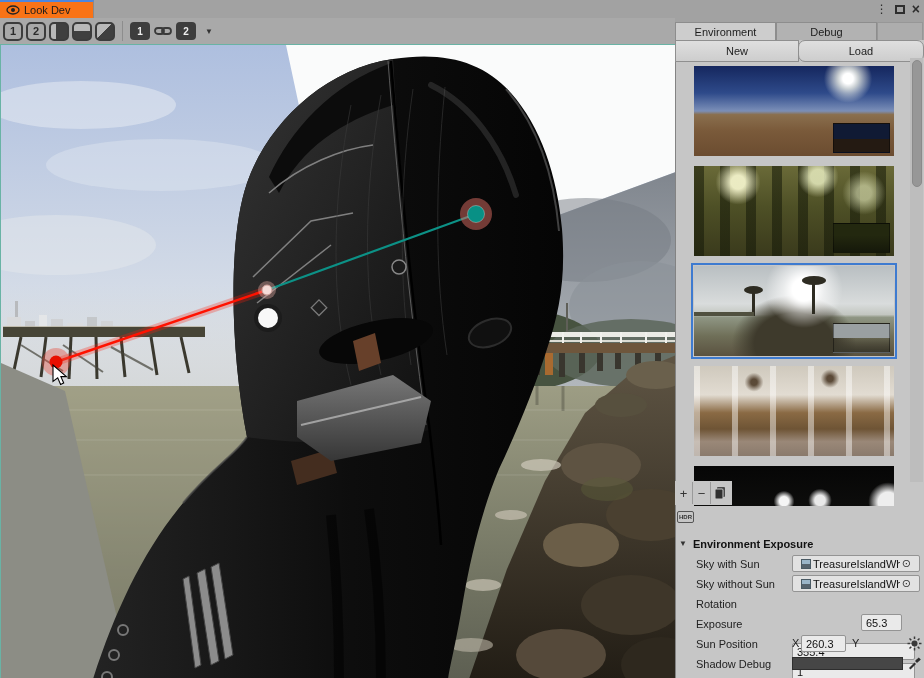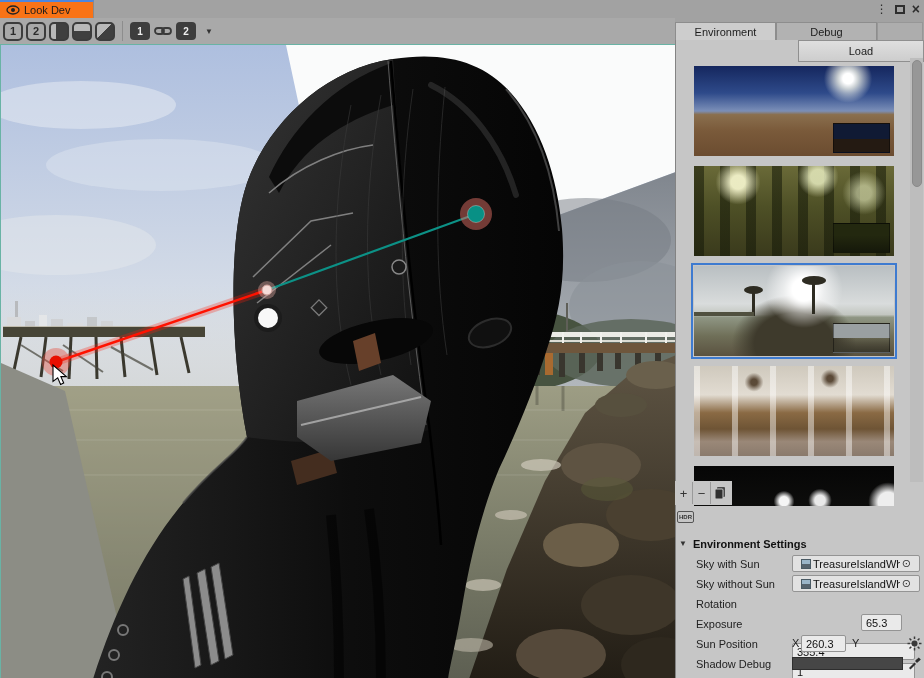--- a/index.html
+++ b/index.html
@@ -38,21 +38,21 @@
   #sidepanel{left:675px;top:0;width:262px;height:678px;}
   #panel-bg{left:0;top:40px;width:249px;height:638px;background:#c6c6c6;border-left:1px solid #838383;}
   .ptab{top:22px;height:18px;font-size:11px;color:#1c1c1c;display:flex;align-items:center;justify-content:center;
     border:1px solid #8d8d8d;border-bottom:none;}
   #ptab-environment{left:0;width:101px;background:#cdcdcd;}
   #ptab-debug{left:101px;width:101px;background:#b2b2b2;}
   #ptab-empty{left:202px;top:22px;width:46px;height:18px;background:#adadad;border:1px solid #979797;border-bottom:none;}
   .bigbtn{top:40px;height:22px;background:linear-gradient(#dfdfdf,#cdcdcd);border:1px solid #8f8f8f;
     font-size:11px;color:#1c1c1c;display:flex;align-items:center;justify-content:center;}
   #btn-new{left:0;width:124px;}
-  #btn-load{left:123px;width:126px;}
+  #btn-load{left:123px;width:126px;border-radius:7px;}
 
   .thumb{left:19px;width:200px;height:90px;overflow:hidden;position:absolute;}
   .inset{position:absolute;right:4px;bottom:3px;width:57px;height:30px;border:1px solid rgba(0,0,0,.4);}
   #thumb-select-box{left:16px;top:263px;width:206px;height:96px;border:2px solid #3e7bd0;}
   #scroll-track{left:235px;top:58px;width:13px;height:424px;background:#bdbdbd;}
   #scroll-thumb{left:237px;top:60px;width:10px;height:127px;background:#979797;border-radius:5px;border:1px solid #8a8a8a;}
 
   #list-footer{left:0;top:481px;width:57px;height:24px;background:#c6c6c6;display:flex;align-items:center;}
   .fbtn{width:17px;height:22px;display:flex;align-items:center;justify-content:center;font-size:13px;color:#333;}
   .fsep{width:1px;height:22px;background:#9a9a9a;}
@@ -347,20 +347,21 @@
     </svg>
   </div>
 
   <div id="sidepanel" class="abs">
     <div id="panel-bg" class="abs"></div>
 
     <div id="ptab-environment" class="abs ptab">Environment</div>
     <div id="ptab-debug" class="abs ptab">Debug</div>
     <div id="ptab-empty" class="abs"></div>
 
+    <div id="btn-new" class="abs bigbtn">New</div>
     <div id="btn-load" class="abs bigbtn">Load</div>
 
     <div class="thumb" style="top:66px;background:
         radial-gradient(circle at 77% 14%, #ffffff 0 3%, rgba(255,255,240,.75) 6%, rgba(200,210,255,0) 14%),
         linear-gradient(180deg,#15275e 0%,#2e4a8a 30%,#7b8fb8 50%,#8a6f4e 54%,#7a5a3a 72%,#6b4c30 100%)">
       <div class="inset" style="background:linear-gradient(180deg,#101a34 55%,#241a12 55%)"></div>
     </div>
 
     <div class="thumb" style="top:166px;background:
         radial-gradient(circle at 22% 18%, rgba(250,250,210,.9) 0 4%, rgba(250,250,210,0) 13%),
@@ -409,21 +410,21 @@
           <rect x="3" y="1" width="8" height="10" rx="1" fill="#4a4a4a"></rect>
           <rect x="1" y="3" width="8" height="10" rx="1" fill="#303030" stroke="#c6c6c6" stroke-width="1"></rect>
         </svg>
       </div>
     </div>
 
     <div id="hdr-badge" class="abs">HDR</div>
 
     <div id="env-header" class="abs">
       <span class="tri">▼</span>
-      <span class="txt">Environment Settings</span>
+      <span class="txt">Environment Exposure</span>
     </div>
 
     <div class="abs rowlabel" style="top:554px">Sky with Sun</div>
     <div class="abs field objfield" style="top:555px">
       <span class="texicon"></span>
       <span class="otext">TreasureIslandWh</span>
       <span class="picker">⊙</span>
     </div>
 
     <div class="abs rowlabel" style="top:574px">Sky without Sun</div>

